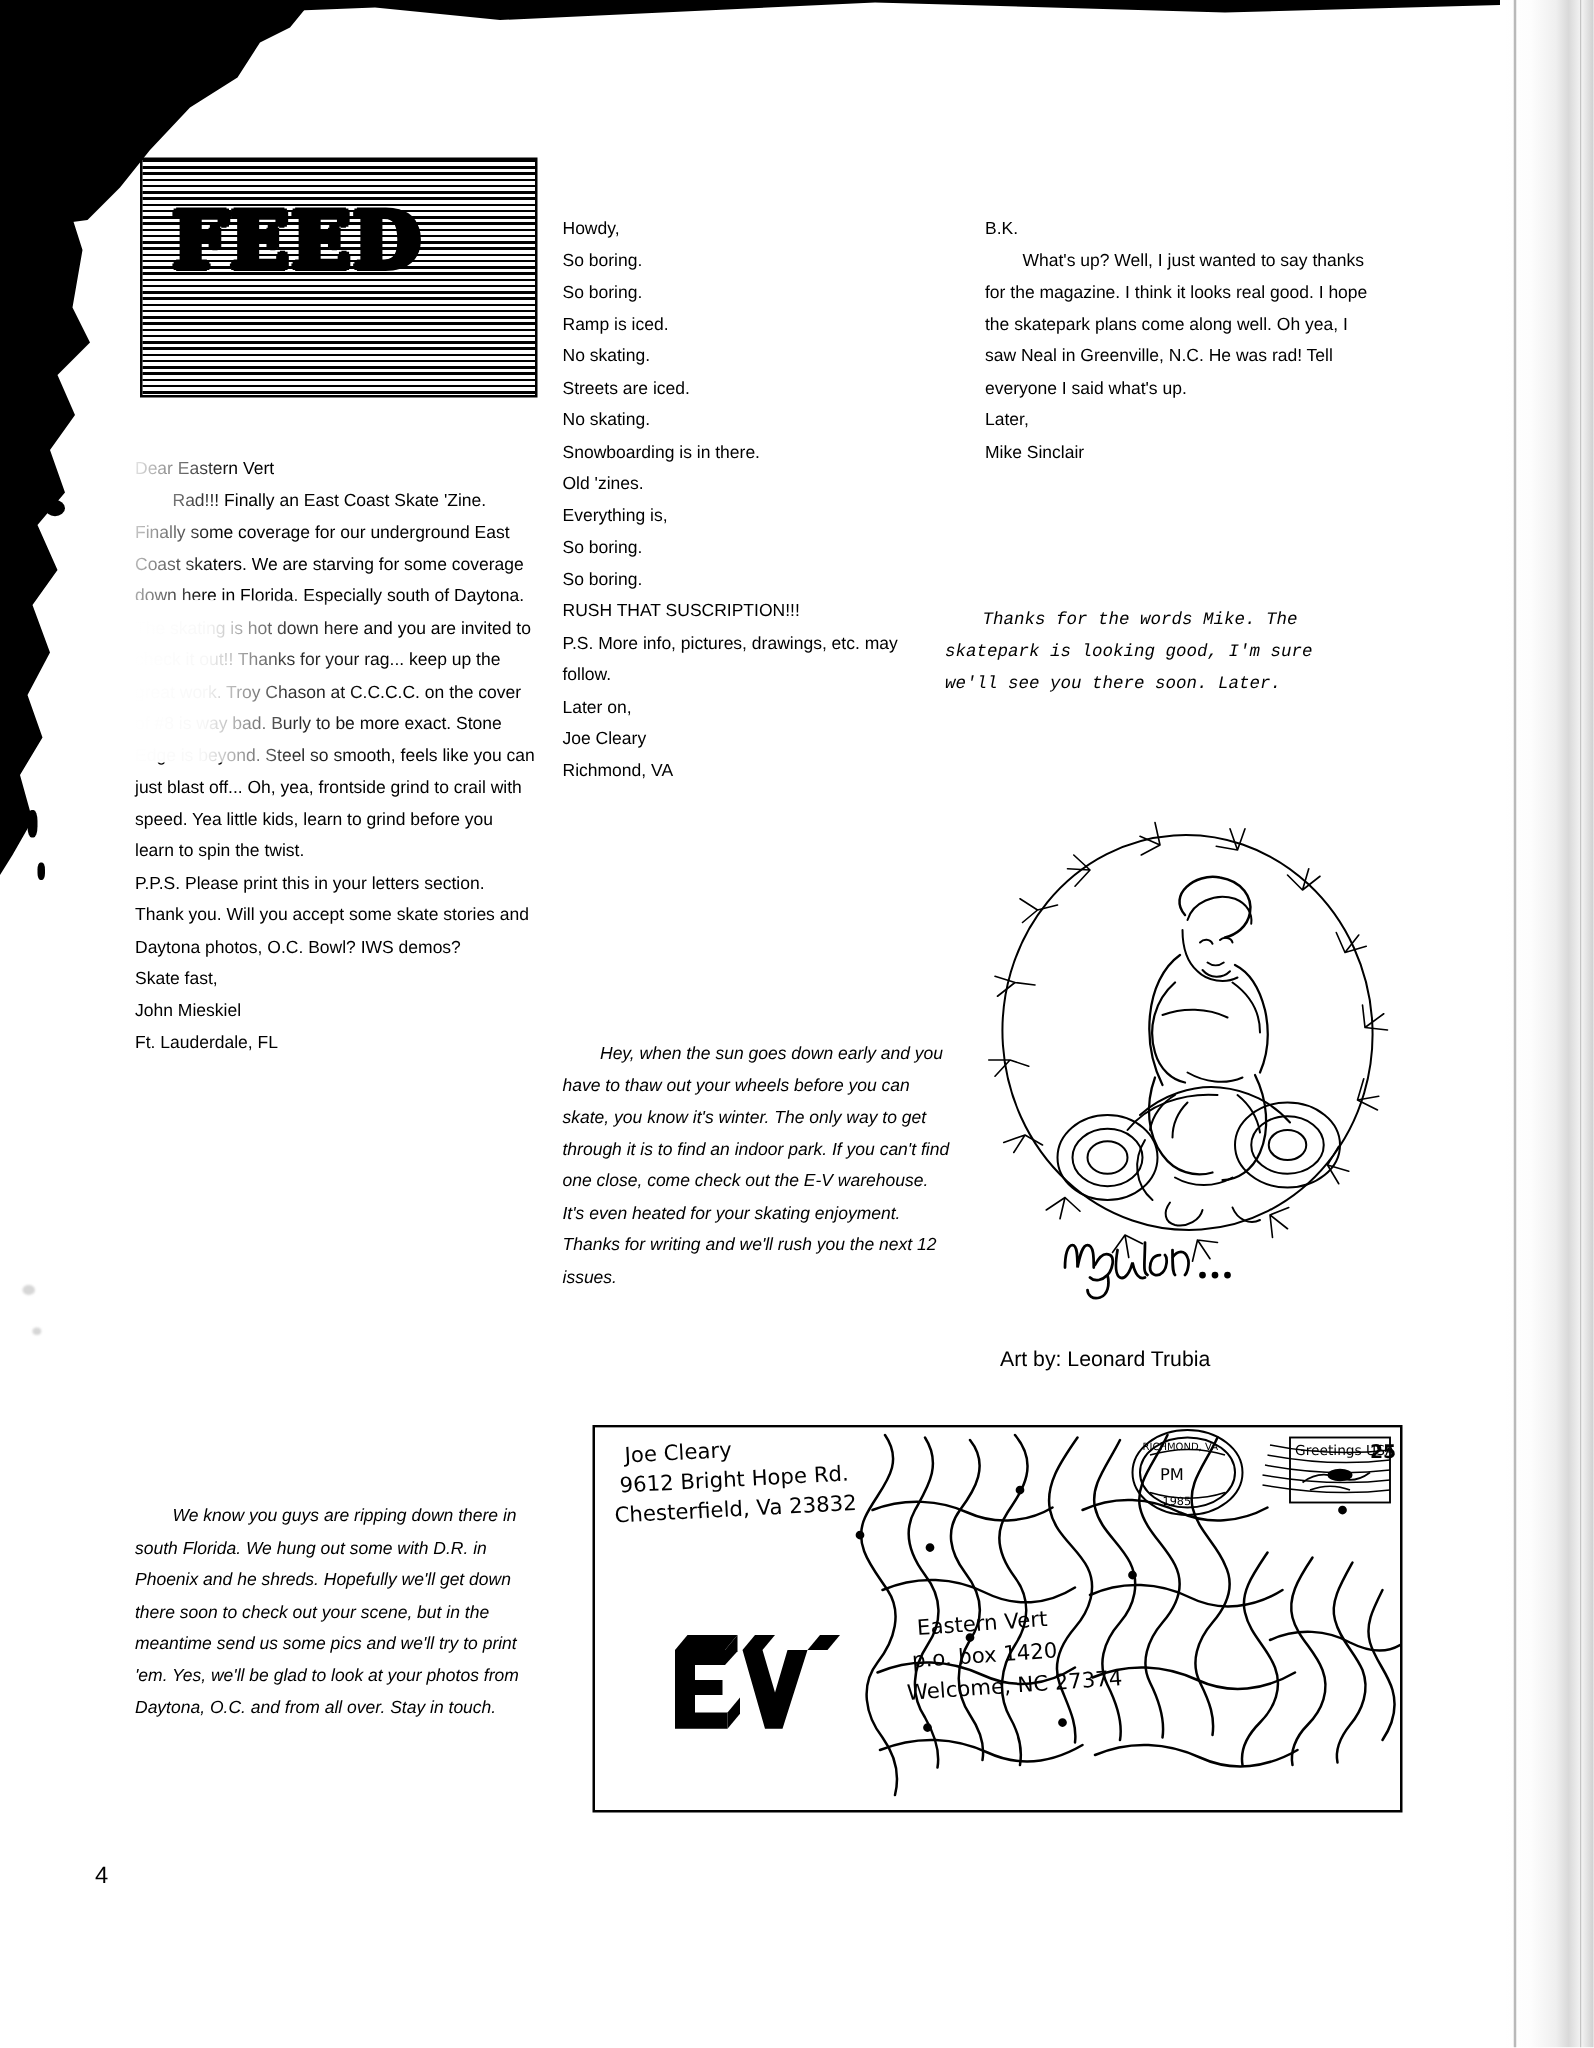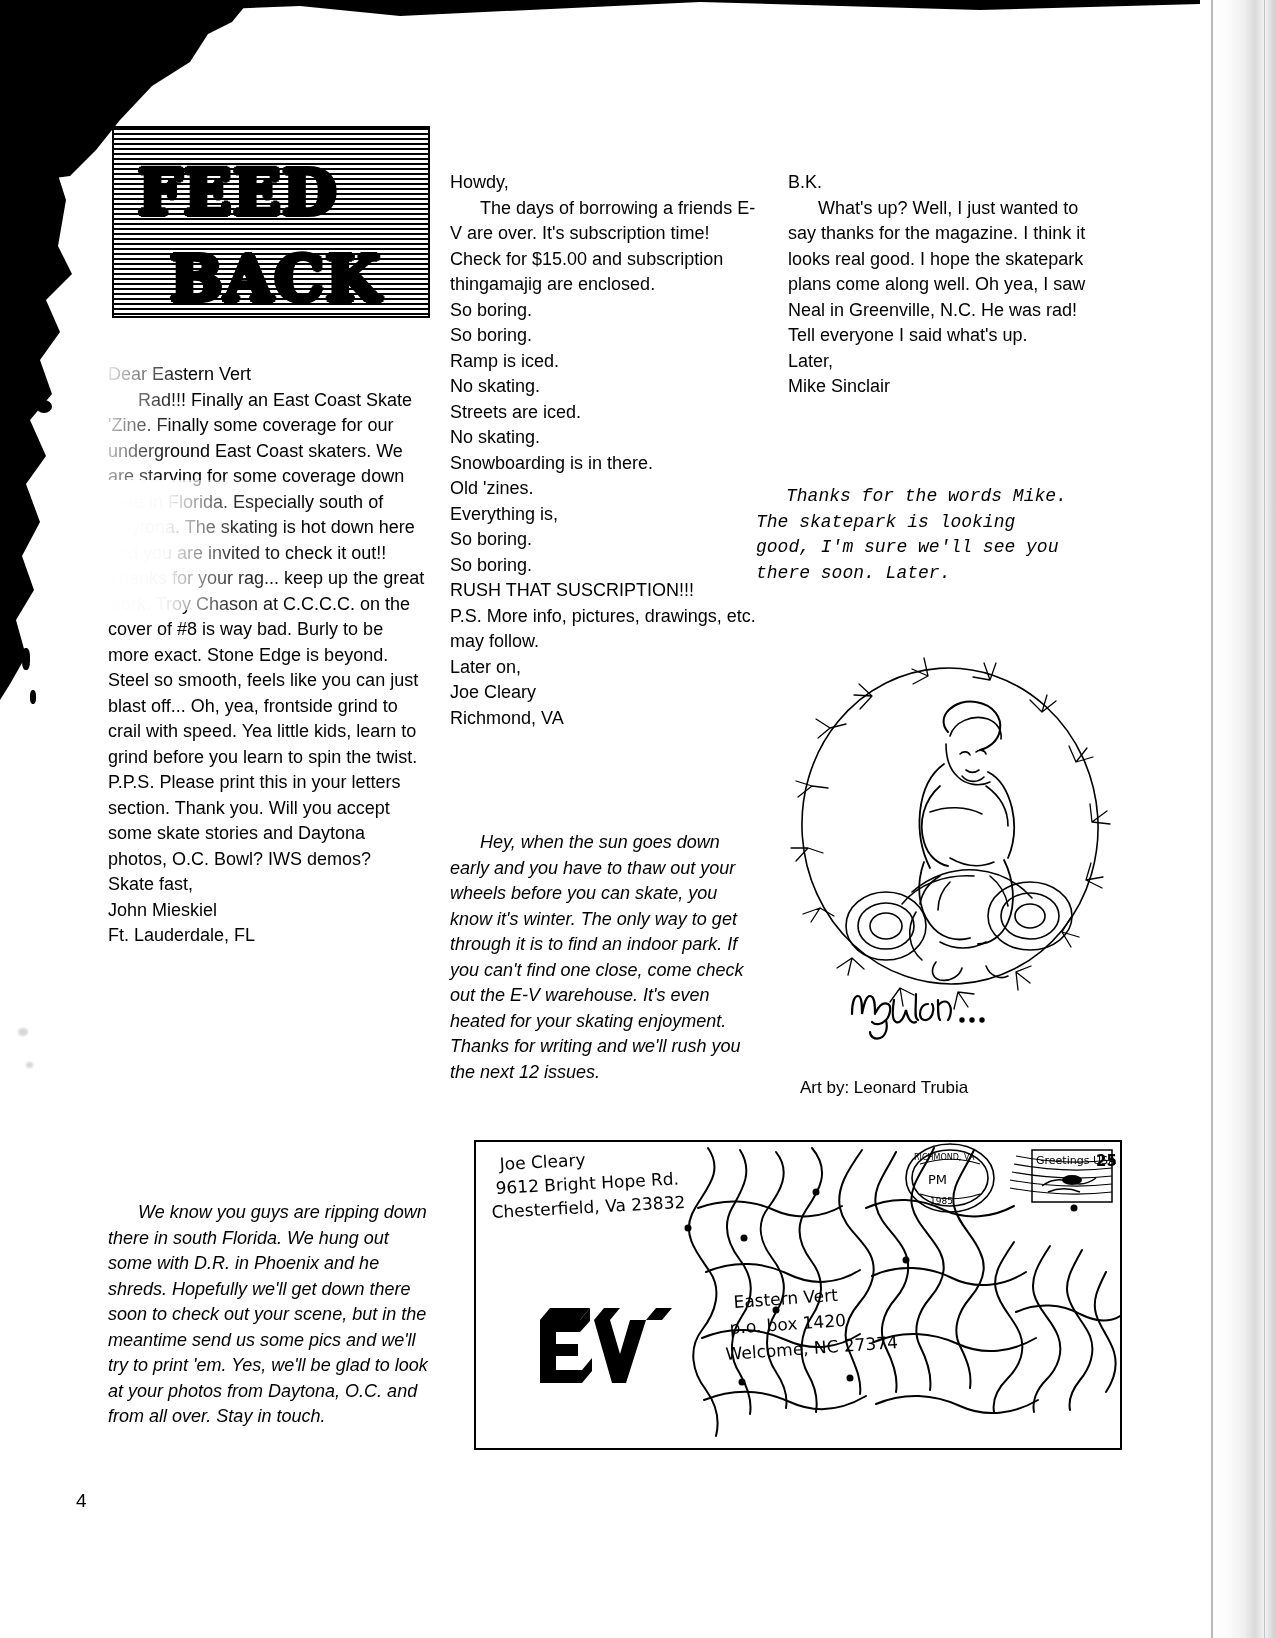--- a/index.html
+++ b/index.html
@@ -128,21 +128,21 @@
       3px 0 0 #000, -3px 0 0 #000, 0 3px 0 #000, 0 -3px 0 #000,
       2px 2px 0 #000, -2px 2px 0 #000, 2px -2px 0 #000, -2px -2px 0 #000;
     padding: 24px 0 0 26px;
     box-sizing: border-box;
   }
   .masthead-text .ln2 { display: block; margin-left: 32px; }
 
   
   .col {
     position: absolute;
-    font-size: 18px;
+    font-size: 14px;
     line-height: 25.5px;
   }
   .col p { margin: 0 0 0 0; }
   .para { margin-bottom: 23px; }
   .indent { text-indent: 30px; }
   .sig {
     margin-left: 86px;
   }
   .sig-b { margin-left: 78px; }
   .italic { font-style: italic; }
@@ -249,41 +249,39 @@
   <div class="smudge smudge-1"></div>
   <div class="smudge smudge-2"></div>
   <div class="scan-right-edge"></div>
   <div class="scan-right-line"></div>
   <div class="scan-right-line2"></div>
 </div>
 
 <div class="masthead"></div>
 <div class="masthead-text">
   <span>FEED</span>
-  <span class="ln2">BACK</span>
 </div>
 
 <div class="col col-left">
   <p>Dear Eastern Vert</p>
   <p class="para indent">Rad!!! Finally an East Coast Skate 'Zine. Finally some coverage for our underground East Coast skaters. We are starving for some coverage down here in Florida. Especially south of Daytona. The skating is hot down here and you are invited to check it out!! Thanks for your rag... keep up the great work. Troy Chason at C.C.C.C. on the cover of #8 is way bad. Burly to be more exact. Stone Edge is beyond. Steel so smooth, feels like you can just blast off... Oh, yea, frontside grind to crail with speed. Yea little kids, learn to grind before you learn to spin the twist.</p>
   <p class="para">P.P.S. Please print this in your letters section. Thank you. Will you accept some skate stories and Daytona photos, O.C. Bowl? IWS demos?</p>
   <p class="sig">Skate fast,</p>
   <p class="sig">John Mieskiel</p>
   <p class="sig">Ft. Lauderdale, FL</p>
 </div>
 <div class="col-left-fade"></div>
 <div class="col-left-fade2"></div>
 
 <div class="col col-left-lower">
   <p class="italic indent">We know you guys are ripping down there in south Florida. We hung out some with D.R. in Phoenix and he shreds. Hopefully we'll get down there soon to check out your scene, but in the meantime send us some pics and we'll try to print  'em. Yes, we'll be glad to look at your photos from Daytona, O.C. and from all over. Stay  in touch.</p>
 </div>
 
 <div class="col col-mid">
   <p>Howdy,</p>
-  <p class="indent">The days of borrowing a friends E-V are over. It's subscription time! Check for $15.00 and subscription thingamajig are enclosed.</p>
   <p class="list-line">So boring.</p>
   <p class="list-line">So boring.</p>
   <p class="list-line">Ramp is iced.</p>
   <p class="list-line">No skating.</p>
   <p class="list-line">Streets are iced.</p>
   <p class="list-line">No skating.</p>
   <p class="list-line">Snowboarding is in there.</p>
   <p class="list-line">Old 'zines.</p>
   <p class="list-line">Everything is,</p>
   <p class="list-line">So boring.</p>

